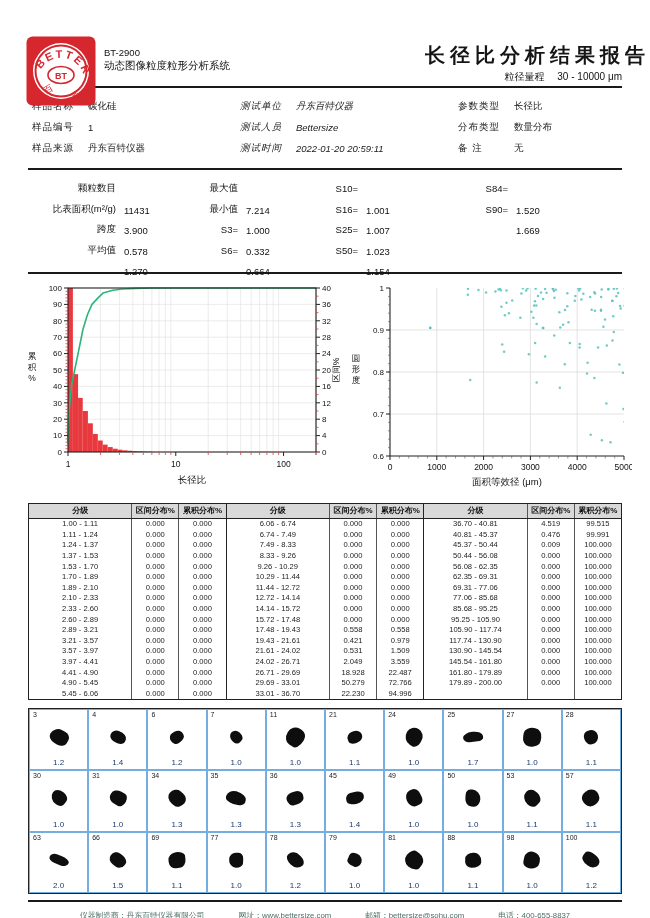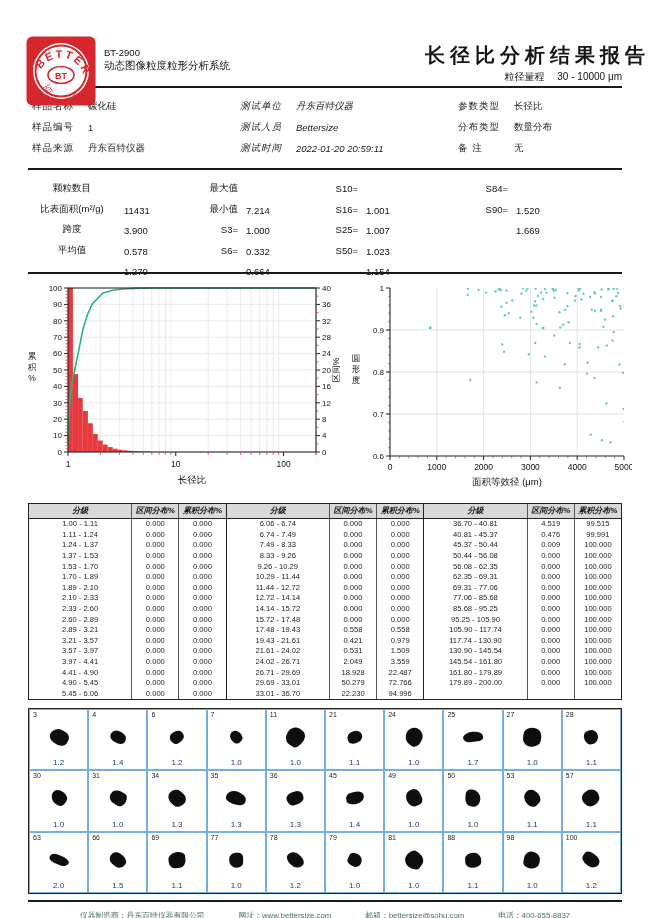--- a/index.html
+++ b/index.html
@@ -30,49 +30,49 @@
             grid-template-columns:208px 218px 168px; font-size:9.5px; }
   .info-row { display:flex; height:21px; align-items:center; }
   .info-row .lab { width:56px; color:#1a1a1a; letter-spacing:1px; }
   .info-row .val { color:#1a1a1a; }
 
   
   .stats { margin:0 28px; padding:9px 0 11px; display:grid;
            grid-template-columns:152px 138px 150px 154px; font-size:9.5px; }
   .stat-row { display:flex; height:20.5px; align-items:center; }
   .stat-row .lab { text-align:right; }
-  .stats .c1 .lab { width:88px;text-align:center; }
+  .stats .c1 .lab { width:88px; }
   .stats .c2 .lab { width:58px; }
   .stats .c3 .lab { width:40px; }
   .stats .c4 .lab { width:40px; }
   .stat-row .val { margin-left:8px;margin-top:43px; }
   .stat-row.bold { font-weight:normal; }
 
   
   .charts { display:flex; margin:6px 16px 0 18px; }
 
   
   .dist-table { margin:9px 28px 0; border:1.5px solid #222; display:flex; background:#fff; }
   .tgroup { flex:1; border-left:1.5px solid #222; }
   .tgroup:first-child { border-left:none; }
   .thead { display:flex; background:#d9d9d9; border-bottom:1.5px solid #222;
-           height:15px; font-size:8px; font-weight:bold;font-style:italic; }
+           height:15px; font-size:8px; font-weight:bold; }
   .thead div, .trow div { display:flex; align-items:center; justify-content:center; }
   .col-a { width:52%; } .col-b { width:24%; border-left:1px solid #555; }
   .col-c { width:24%; border-left:1px solid #555; }
   .trow { display:flex; height:10.6px; font-size:7.6px; color:#222; }
 
   
   .pgrid { margin:8px 28px 0; border:1.5px solid #222;
            display:grid; grid-template-columns:repeat(10,1fr); }
   .pcell { border:1px solid #74aee0; height:61.5px; position:relative; background:#fff; }
   .pid { position:absolute; top:1px; left:3px; font-size:7px; color:#222; }
   .pblob { position:absolute; left:50%; top:46%; background:#0e0e0e; }
-  .pval { position:absolute; bottom:2px; left:0; right:0; text-align:center;
-          font-size:8px; color:#1c3a6e; }
+  .pval { position:absolute; bottom:2px; left:0; right:0; 
+          font-size:8px; color:#1c3a6e;padding-left:23px; }
 
   
   .footer { display:flex; justify-content:center; gap:34px; margin-top:8px;
             font-size:7.8px; color:#4e6e66; }
   .footer .item span { white-space:nowrap; }
   svg text { font-family:"Liberation Sans",sans-serif; }
 </style>
 </head>
 <body>
 

